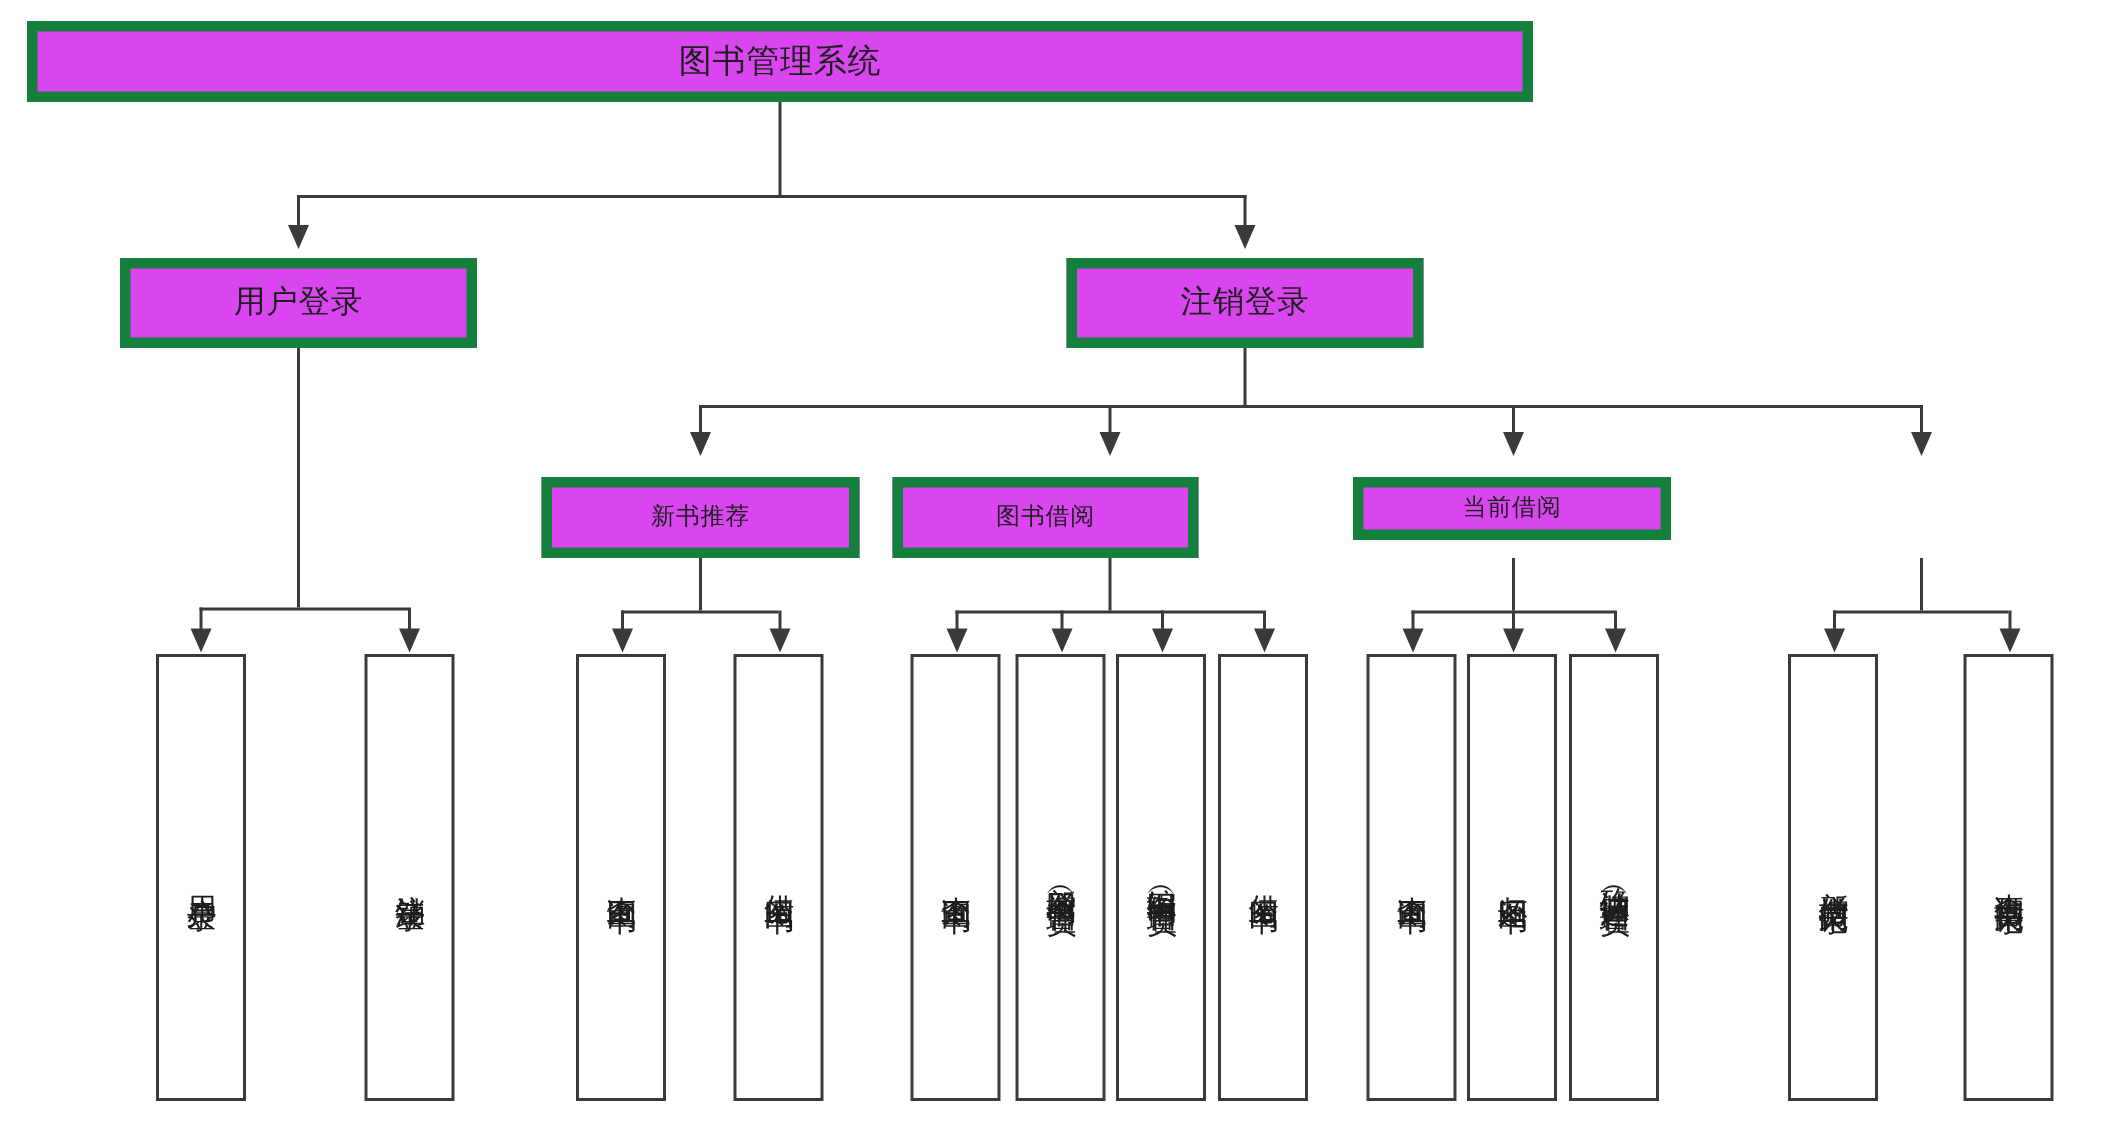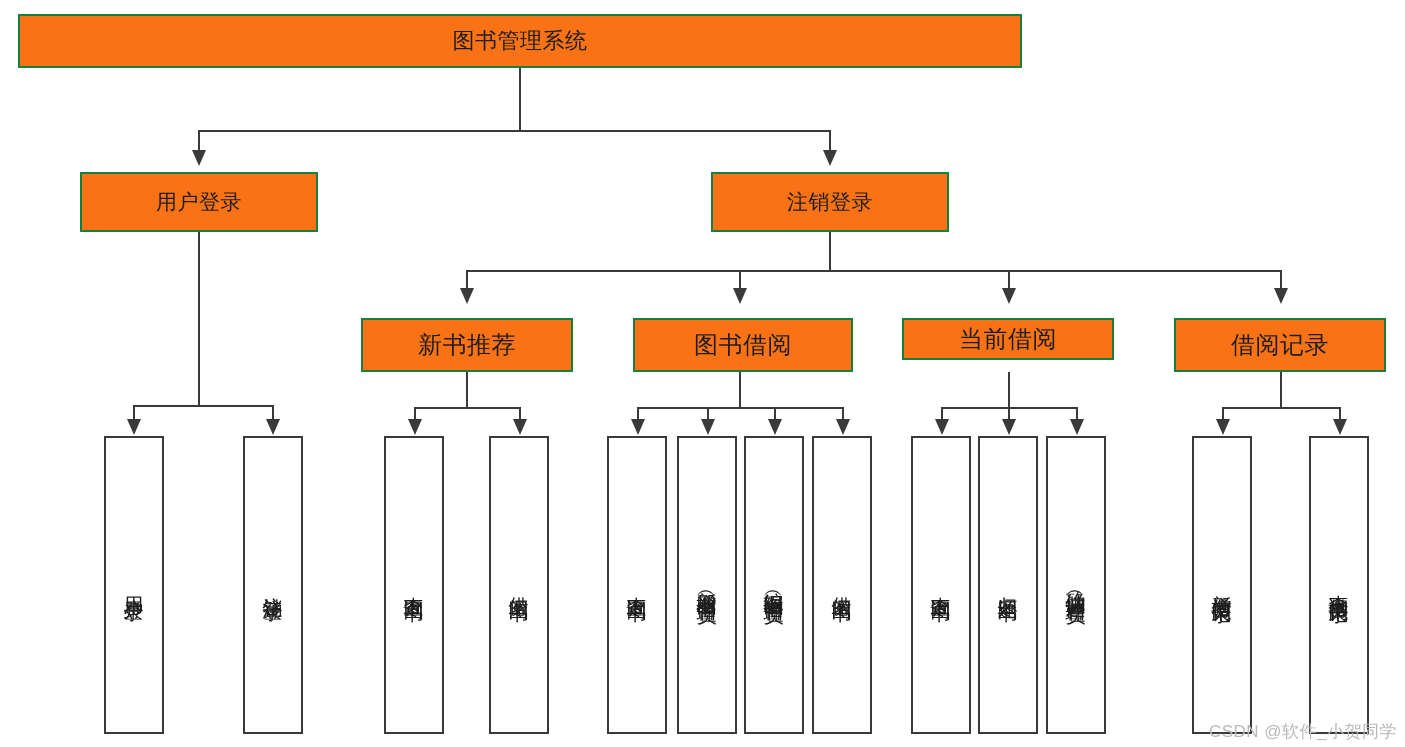--- a/index.html
+++ b/index.html
@@ -12,34 +12,34 @@
     position: relative;
     width: 1405px;
     height: 747px;
     background: #ffffff;
     overflow: hidden;
   }
 
   
   .node {
     position: absolute;
-    background: #f97316;
-    border: 2px solid #15803d;
+    background: #d946ef;
+    border: 7px solid #15803d;
     display: flex;
     align-items: center;
     justify-content: center;
     color: #1d1d1d;
     font-size: 21px;
     line-height: 1.15;
     letter-spacing: 0.5px;
     white-space: nowrap;
   }
   .node.root   { font-size: 22px; }
   .node.lvl1   { font-size: 21px; }
-  .node.lvl2   { font-size: 24px; }
+  .node.lvl2   { font-size: 16px; }
 
   
   .leaf {
     position: absolute;
     background: #ffffff;
     border: 2px solid #3a3a3a;
     display: flex;
     align-items: center;
     justify-content: center;
     color: #1d1d1d;
@@ -124,28 +124,25 @@
   <div class="vline" style="left:739px; top:270px; height:20px;"></div>
   <div class="arrow" style="left:733px; top:288px;"></div>
   <div class="vline" style="left:1008px; top:270px; height:20px;"></div>
   <div class="arrow" style="left:1002px; top:288px;"></div>
   <div class="vline" style="left:1280px; top:270px; height:20px;"></div>
   <div class="arrow" style="left:1274px; top:288px;"></div>
 
   <div class="node lvl2" style="left:361px; top:318px; width:212px; height:54px;">
     <span>新书推荐</span>
   </div>
-  <div class="node lvl2" style="left:633px; top:318px; width:220px; height:54px;">
+  <div class="node lvl2" style="left:595px; top:318px; width:204px; height:54px;">
     <span>图书借阅</span>
   </div>
   <div class="node lvl2" style="left:902px; top:318px; width:212px; height:42px;">
     <span>当前借阅</span>
-  </div>
-  <div class="node lvl2" style="left:1174px; top:318px; width:212px; height:54px;">
-    <span>借阅记录</span>
   </div>
 
   <div class="vline" style="left:466px; top:372px; height:35px;"></div>
   <div class="hline" style="left:414px; top:407px; width:105px;"></div>
   <div class="vline" style="left:414px; top:407px; height:14px;"></div>
   <div class="arrow" style="left:408px; top:419px;"></div>
   <div class="vline" style="left:519px; top:407px; height:14px;"></div>
   <div class="arrow" style="left:513px; top:419px;"></div>
 
   <div class="vline" style="left:739px; top:372px; height:35px;"></div>
@@ -212,15 +209,14 @@
     <span class="vtext">确认归还（管理员）</span>
   </div>
 
   <div class="leaf" style="left:1192px; top:436px; width:60px; height:298px;">
     <span class="vtext">新增借阅记录</span>
   </div>
   <div class="leaf" style="left:1309px; top:436px; width:60px; height:298px;">
     <span class="vtext">查询借阅记录</span>
   </div>
 
-  <div id="watermark">CSDN @软件_小贺同学</div>
 
 </div>
 
 </body></html>

